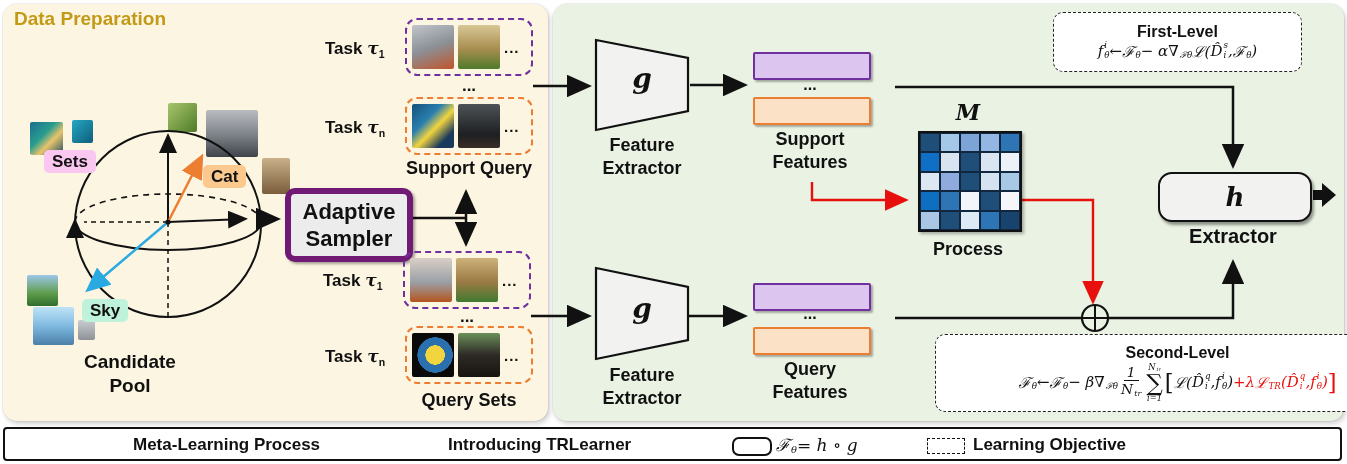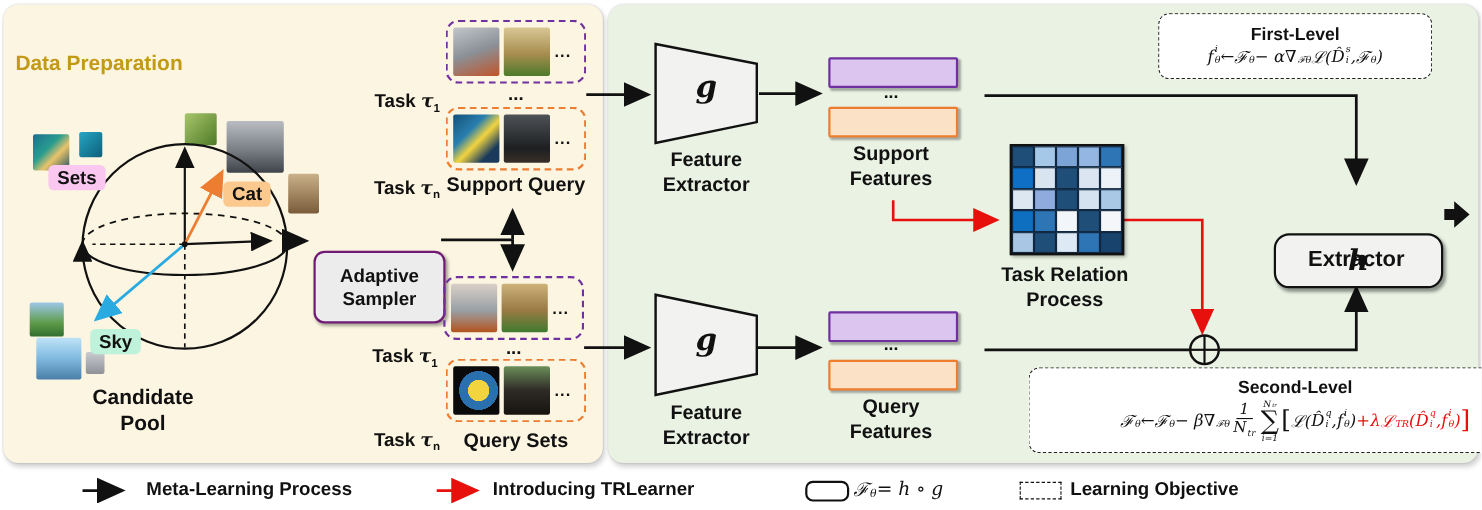--- a/index.html
+++ b/index.html
@@ -3,21 +3,21 @@
 <meta charset="utf-8">
 <style>
   html,body{margin:0;padding:0;background:#ffffff;}
   #stage{position:relative;width:1347px;height:464px;background:#ffffff;
          font-family:"Liberation Sans","DejaVu Sans",sans-serif;color:#111;overflow:hidden;}
 
   .panel{position:absolute;border-radius:14px;box-shadow:0 0 0 1px rgba(0,0,0,0.06),2px 3px 5px rgba(0,0,0,0.18);}
   #panel-left{left:3px;top:4px;width:545px;height:417px;background:#fcf5e1;}
   #panel-right{left:553px;top:4px;width:791px;height:417px;background:#e9f2e3;}
 
-  .abs{position:absolute;margin-top:40px;}
+  .abs{position:absolute;}
   .ttl{font-weight:bold;font-size:19px;}
   #title-left{left:14px;top:8px;color:#c39a15;}
   #title-right{left:575px;top:7px;color:#12a45a;}
 
   svg.overlay{position:absolute;left:0;top:0;z-index:3;pointer-events:none;}
 
   .chip{position:absolute;z-index:4;font-weight:bold;font-size:17px;padding:0px 8px;border-radius:5px;line-height:23px;}
   #chip-fish{left:44px;top:150px;background:#f9c7ef;}
   #chip-cat{left:203px;top:165px;background:#fbc98e;}
   #chip-sky{left:82px;top:299px;background:#bff2da;}
@@ -36,25 +36,25 @@
   .ph-city{background:linear-gradient(180deg,#c9ccd0,#8e9298);}
   .ph-cat-lying{background:linear-gradient(160deg,#c2c6cb 0%,#8b9096 50%,#c1542a 100%);}
   .ph-dog-shaggy{background:linear-gradient(180deg,#d8c795 0%,#a78d4f 55%,#4e7a2a 100%);}
   .ph-fish-coral{background:linear-gradient(135deg,#14507a 0%,#2a7fae 35%,#f2d43f 55%,#1a3a5c 80%);}
   .ph-dog-black{background:linear-gradient(180deg,#4e5357 0%,#1d1f21 70%,#3a2e28 100%);}
   .ph-cat-stand{background:linear-gradient(180deg,#d9cfc7 0%,#9aa0a6 55%,#b3541e 100%);}
   .ph-dog-tan{background:linear-gradient(180deg,#cdb27a 0%,#9a7a44 55%,#3f7a2f 100%);}
   .ph-angelfish{background:radial-gradient(circle at 55% 50%,#f2d43f 0 30%,#2a6fae 31% 55%,#0a0a0a 56%);}
   .ph-dog-dark{background:linear-gradient(180deg,#6b8f5a 0%,#2e2a26 50%,#17130f 100%);}
 
-  .sampler{left:285px;top:188px;width:116px;height:62px;background:#ececec;border:2px solid #701a75;
+  .sampler{left:285px;top:188px;width:116px;height:62px;background:#ececec;border:6px solid #701a75;
            border-radius:10px;z-index:4;display:flex;flex-direction:column;justify-content:center;
-           text-align:center;font-weight:bold;font-size:17px;line-height:1.25;box-shadow:2px 2px 3px rgba(0,0,0,0.35);}
-
-  .task-label{position:absolute;z-index:4;width:75px;text-align:right;font-weight:bold;font-size:17px;margin-top:44px;}
+           text-align:center;font-weight:bold;font-size:22px;line-height:1.25;box-shadow:2px 2px 3px rgba(0,0,0,0.35);}
+
+  .task-label{position:absolute;z-index:4;width:75px;text-align:left;font-weight:bold;font-size:17px;}
   .tau{font-family:"DejaVu Serif",serif;font-style:italic;font-weight:bold;}
   .tsub{font-size:0.62em;font-weight:bold;}
 
   .task-box{position:absolute;z-index:4;width:128px;height:58px;border-radius:12px;display:flex;align-items:center;
             gap:4px;padding:0 5px;box-sizing:border-box;}
   .tb-purple{border:2.2px dashed #7030a0;}
   .tb-orange{border:2.2px dashed #ed7d31;}
   .task-box .pic{width:42px;height:44px;border-radius:2px;flex:none;}
   .dots{font-weight:bold;font-size:15px;letter-spacing:1px;}
   .dots-between{position:absolute;z-index:4;width:128px;text-align:center;font-weight:bold;font-size:17px;}
@@ -227,21 +227,20 @@
       <div class="mcell" style="background: rgb(242, 245, 249);"></div>
       <div class="mcell" style="background: rgb(31, 78, 121);"></div>
       <div class="mcell" style="background: rgb(244, 246, 249);"></div>
       <div class="mcell" style="background: rgb(169, 199, 228);"></div>
       <div class="mcell" style="background: rgb(31, 78, 121);"></div>
       <div class="mcell" style="background: rgb(221, 233, 244);"></div>
       <div class="mcell" style="background: rgb(46, 117, 182);"></div>
       <div class="mcell" style="background: rgb(23, 67, 108);"></div>
     </div>
   <div class="caption" style="left:900px;top:238px;width:136px;">
-    <div>Task Relation</div>
     <div>Process</div>
   </div>
 
   <div class="abs" id="classifier-box">
     <span class="sym">h</span>
   </div>
   <div class="caption" id="classifier-label">Extractor</div>
 
   <div class="objective" id="first-level">
     <div class="obj-title">First-Level</div>

